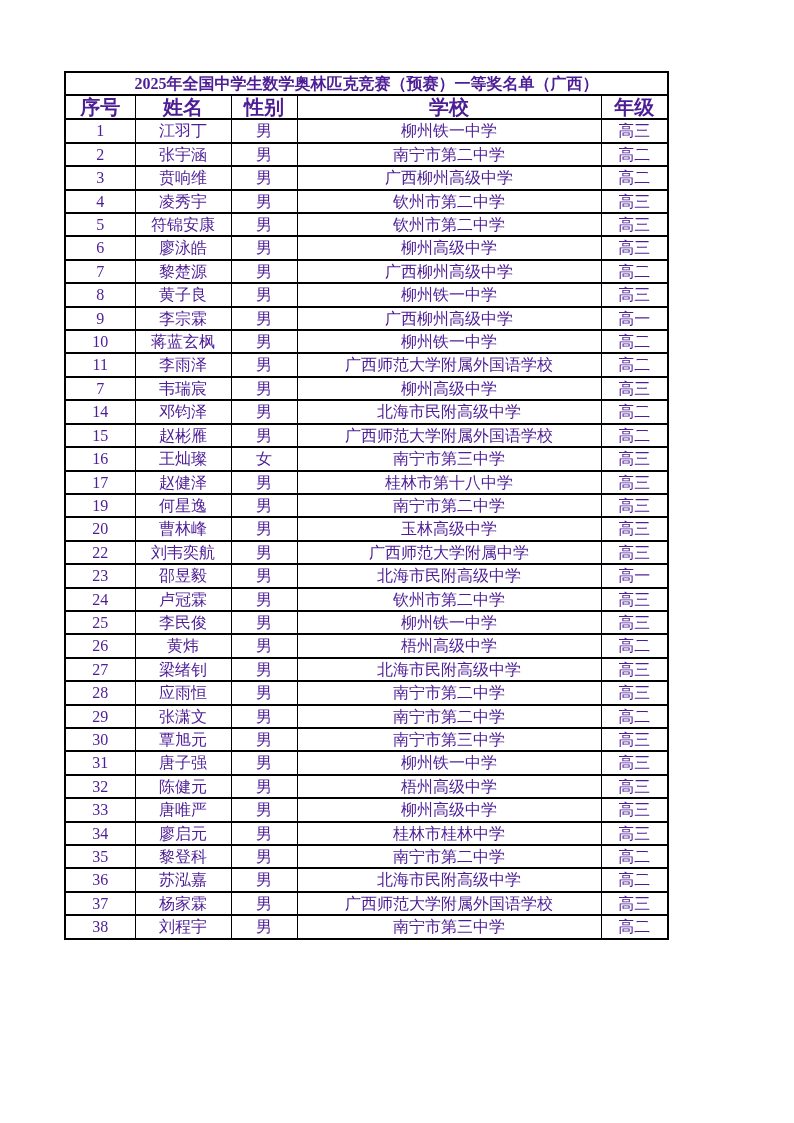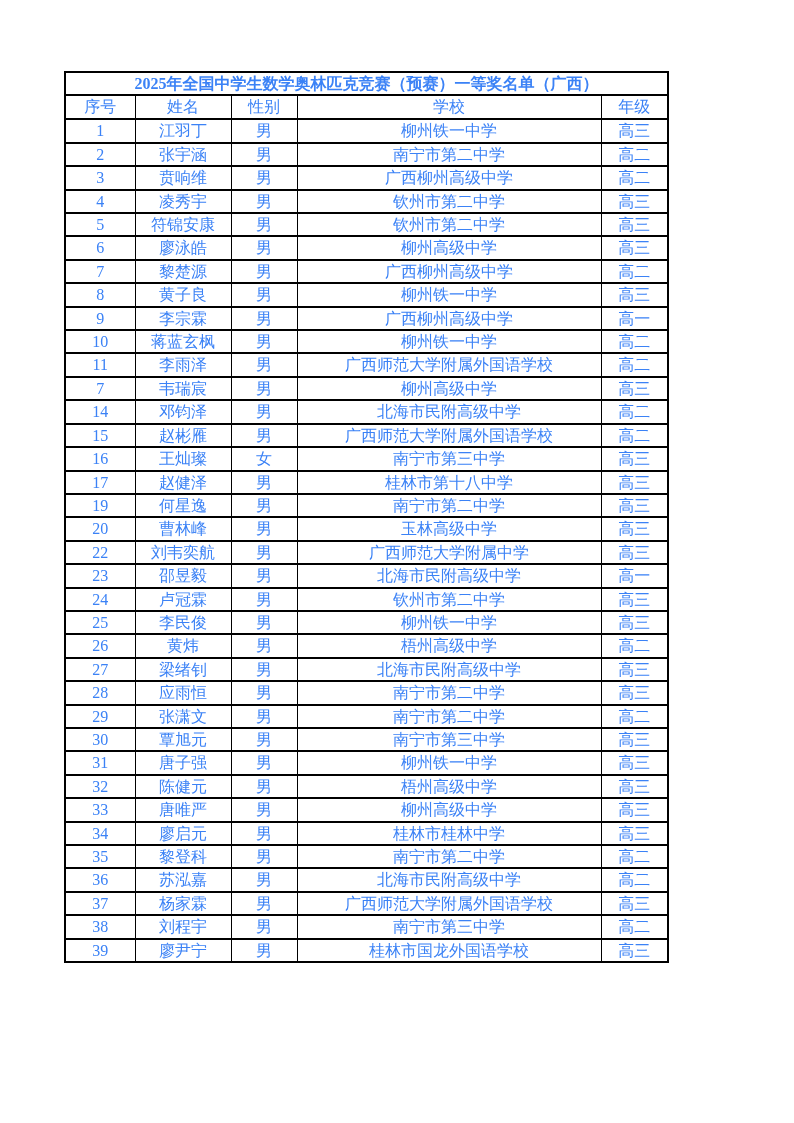--- a/index.html
+++ b/index.html
@@ -7,21 +7,21 @@
     padding: 0;
     background: #e8e8e8;
   }
   .page {
     position: relative;
     width: 794px;
     height: 1123px;
     margin: 0 auto;
     background: #ffffff;
     font-family: "Liberation Serif", "DejaVu Serif", serif;
-    color: #3b82f6;
+    color: #4c1d95;
     overflow: hidden;
   }
   table.award-table {
     position: absolute;
     left: 64px;
     top: 71px;
     width: 603px;
     border-collapse: collapse;
     table-layout: fixed;
     border: 2px solid #000000;
@@ -43,22 +43,22 @@
     overflow: hidden;
   }
   .title-cell {
     font-weight: bold;
     font-size: 18px;
     height: 20px;
     line-height: 20px;
     letter-spacing: 0px;
   }
   table.award-table th {
-    font-weight: normal;
-    font-size: 16px;
+    font-weight: bold;
+    font-size: 20px;
     height: 22px;
     line-height: 22px;
   }
   td.num {
     font-size: 15px;
   }
   col.c-no     { width: 70px; }
   col.c-name   { width: 96px; }
   col.c-gender { width: 66px; }
   col.c-school { width: 304px; }
@@ -327,22 +327,15 @@
           <td>广西师范大学附属外国语学校</td>
           <td>高三</td>
         </tr>
         <tr>
           <td class="num">38</td>
           <td>刘程宇</td>
           <td>男</td>
           <td>南宁市第三中学</td>
           <td>高二</td>
         </tr>
-        <tr>
-          <td class="num">39</td>
-          <td>廖尹宁</td>
-          <td>男</td>
-          <td>桂林市国龙外国语学校</td>
-          <td>高三</td>
-        </tr>
       </tbody>
   </table>
 </div>
 
 </body></html>

